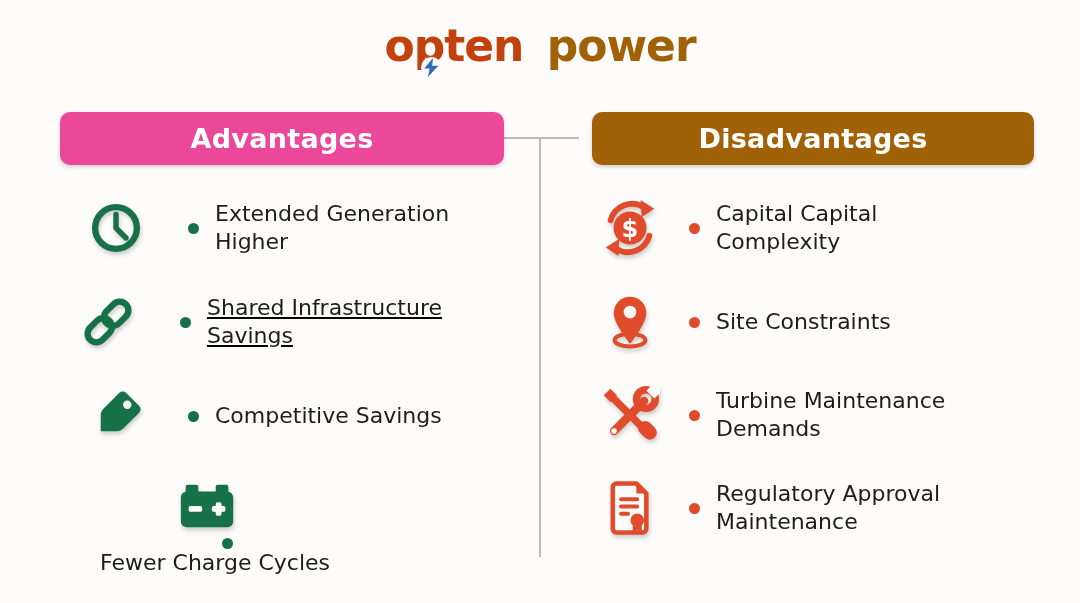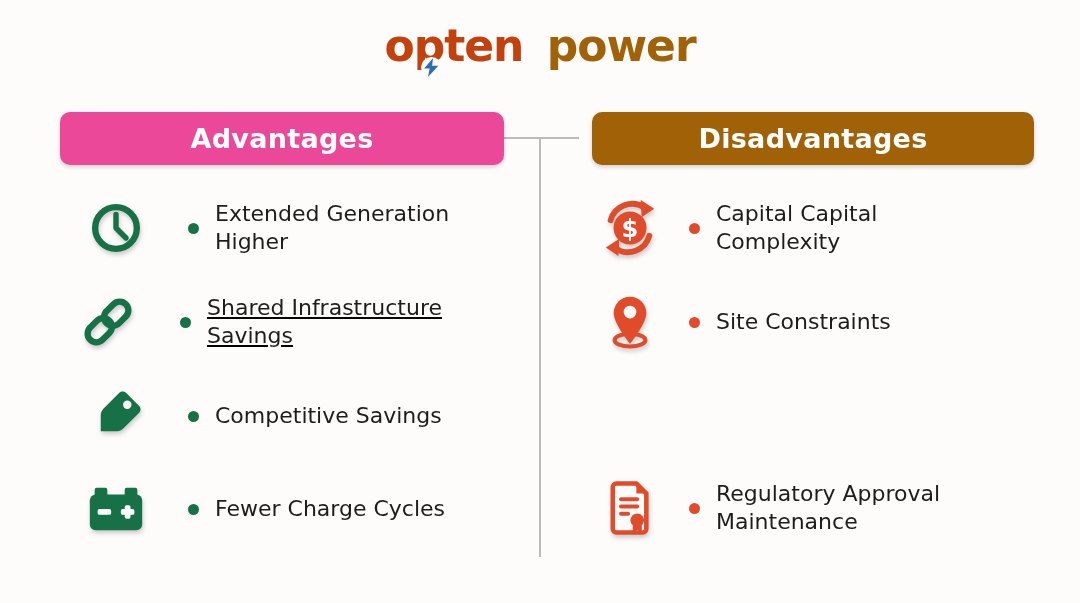--- a/index.html
+++ b/index.html
@@ -105,21 +105,21 @@
         <g transform="rotate(135 32 32)">
           <path d="M12 17 h24 c2.6 0 5.1 1 6.9 2.9 L55 32 L42.9 44.1 C41.1 46 38.6 47 36 47 H12 c-2.8 0 -5 -2.2 -5 -5 V22 c0 -2.8 2.2 -5 5 -5 z" fill="#167146"></path>
           <circle cx="15" cy="32" r="4.5" fill="#fdfcfa"></circle>
         </g>
       </svg>
     </span>
     <span class="bullet"></span>
     <span class="itemtext">Competitive Savings</span>
   </div>
 
-  <div class="row col-adv" style="left:84px;top:474px;">
+  <div class="row col-adv" style="left:84px;top:474px;flex-direction:column;">
     <span class="iconbox">
       <svg viewBox="0 0 64 64" width="62" height="62">
         <rect x="10" y="10" width="13" height="10" rx="2" fill="#167146"></rect>
         <rect x="41" y="10" width="13" height="10" rx="2" fill="#167146"></rect>
         <rect x="5" y="17" width="54" height="37" rx="6" fill="#167146"></rect>
         <rect x="13" y="32" width="14" height="6" rx="2" fill="#ffffff"></rect>
         <rect x="37" y="32" width="14" height="6" rx="2" fill="#ffffff"></rect>
         <rect x="41" y="28" width="6" height="14" rx="2" fill="#ffffff"></rect>
       </svg>
     </span>
@@ -147,20 +147,35 @@
       <svg viewBox="0 0 64 64" width="58" height="58">
         <ellipse cx="32" cy="52" rx="17" ry="7" fill="none" stroke="#e04c2b" stroke-width="4.5"></ellipse>
         <path d="M32 4 C22 4 14 12 14 22 c0 12 18 34 18 34 s18 -22 18 -34 C50 12 42 4 32 4 z" fill="#e04c2b"></path>
         <circle cx="32" cy="21" r="7" fill="#fdfcfa"></circle>
       </svg>
     </span>
     <span class="bullet"></span>
     <span class="itemtext">Site Constraints</span>
   </div>
 
+  <div class="row col-dis" style="left:598px;top:380px;">
+    <span class="iconbox">
+      <svg viewBox="0 0 64 64" width="60" height="60">
+        <line x1="13" y1="13" x2="49" y2="49" stroke="#e04c2b" stroke-width="8" stroke-linecap="round"></line>
+        <polygon points="4,11 11,4 18,11 11,18" fill="#e04c2b"></polygon>
+        <rect x="40" y="41" width="22" height="15" rx="7.5" transform="rotate(45 51 48)" fill="#e04c2b"></rect>
+        <line x1="15" y1="49" x2="47" y2="17" stroke="#e04c2b" stroke-width="9" stroke-linecap="round"></line>
+        <circle cx="15" cy="49" r="3" fill="#fdfcfa"></circle>
+        <circle cx="49" cy="15" r="10" fill="none" stroke="#e04c2b" stroke-width="8"></circle>
+        <rect x="52" y="0" width="12" height="12" transform="rotate(45 58 6)" fill="#fdfcfa"></rect>
+      </svg>
+    </span>
+    <span class="bullet"></span>
+    <span class="itemtext">Turbine Maintenance Demands</span>
+  </div>
 
   <div class="row col-dis" style="left:598px;top:473px;">
     <span class="iconbox">
       <svg viewBox="0 0 64 64" width="58" height="58">
         <path d="M17 5 h22 l11 11 v39 a4 4 0 0 1 -4 4 h-29 a4 4 0 0 1 -4 -4 V9 a4 4 0 0 1 4 -4 z" fill="#fdfcfa" stroke="#e04c2b" stroke-width="5"></path>
         <path d="M39 5 v11 h11 z" fill="#e04c2b"></path>
         <rect x="20" y="20" width="22" height="4.5" rx="2" fill="#e04c2b"></rect>
         <rect x="20" y="28" width="22" height="4.5" rx="2" fill="#e04c2b"></rect>
         <rect x="20" y="36" width="12" height="4.5" rx="2" fill="#e04c2b"></rect>
         <polygon points="35,51 35,61 40,56 45,61 45,51" fill="#e04c2b"></polygon>

